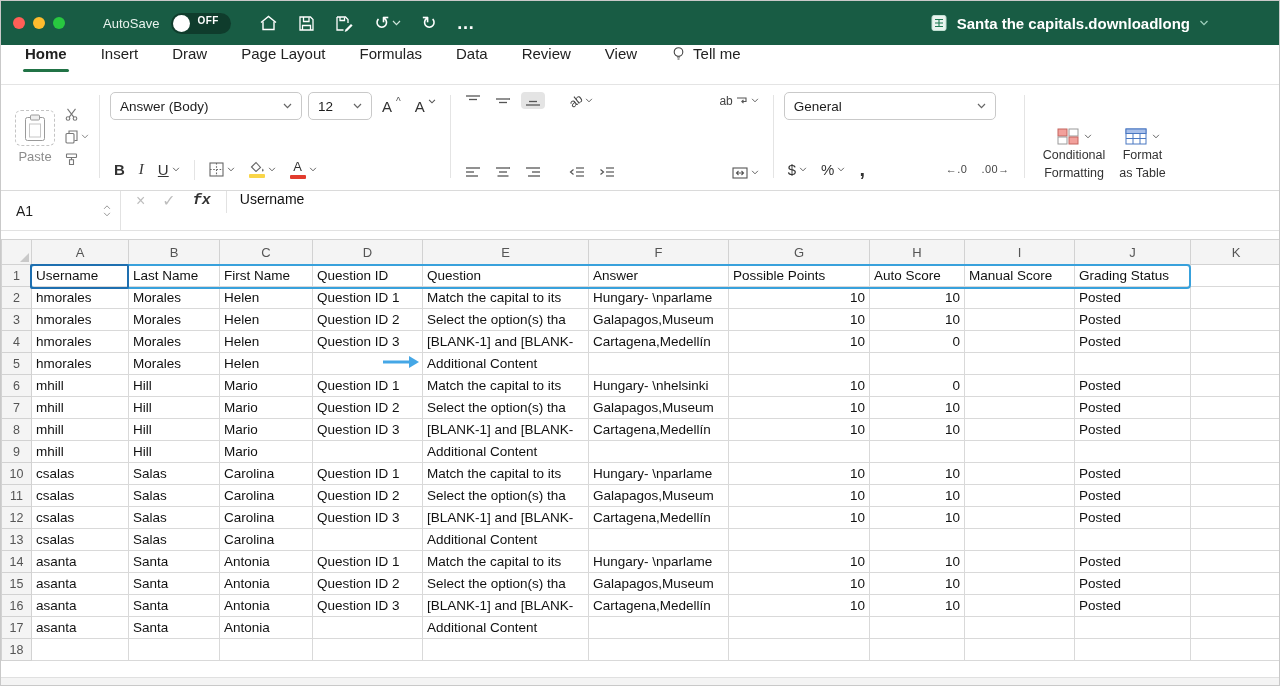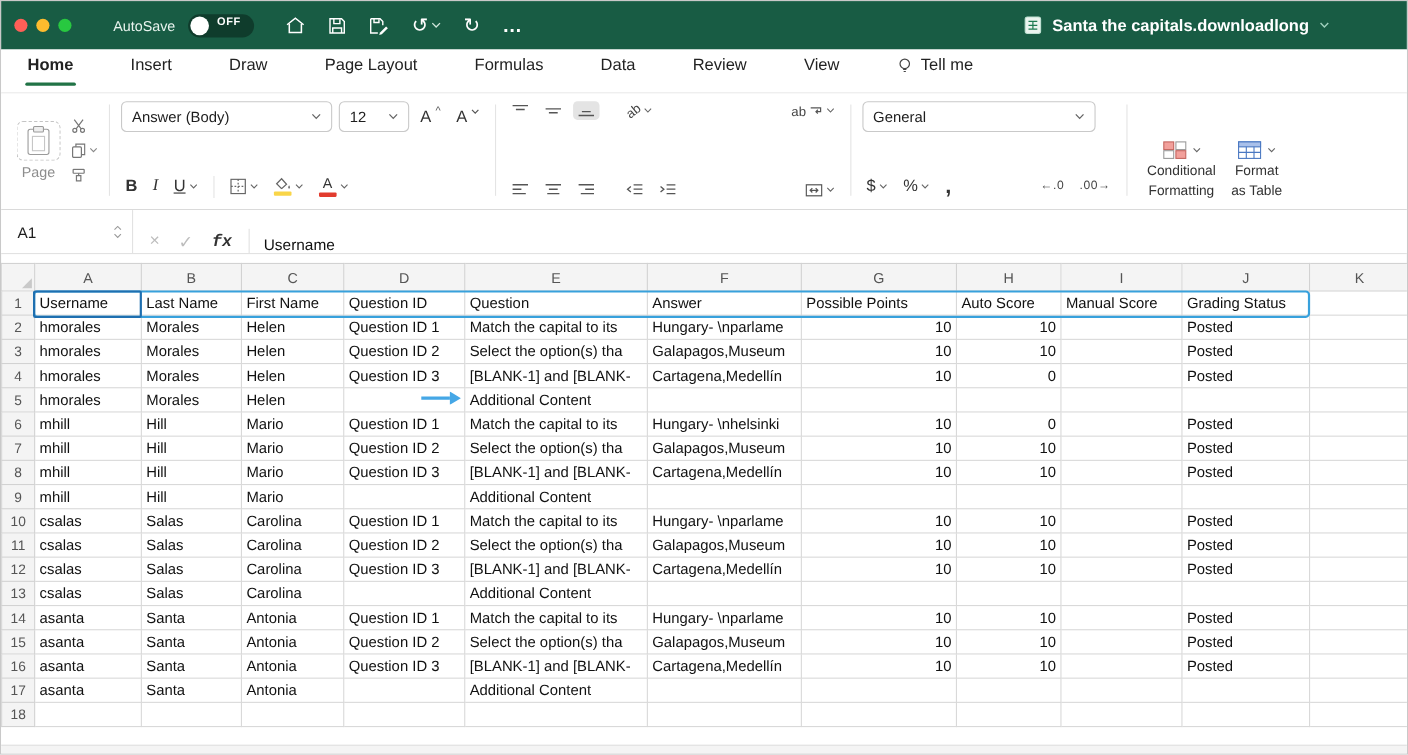--- a/index.html
+++ b/index.html
@@ -16,21 +16,21 @@
   .autosave{display:flex;align-items:center;gap:12px;margin-left:38px;font-size:13px;color:#e8f3ee;}
   .toggle{width:60px;height:21px;border-radius:11px;background:rgba(0,0,0,.35);display:flex;align-items:flex-start;padding:2px 7px 2px 2px;gap:7px;}
   .knob{width:17px;height:17px;border-radius:50%;background:#fff;}
   .togglelabel{font-size:10px;font-weight:700;letter-spacing:.5px;color:#fff;}
   .tb-icons{display:flex;align-items:center;gap:20px;margin-left:28px;}
   .tb-btn{display:flex;align-items:center;gap:3px;color:#fff;font-size:18px;line-height:1;}
   .doc-title{margin-left:auto;margin-right:70px;display:flex;align-items:center;gap:9px;font-size:15px;font-weight:700;color:#fff;}
   .chv{display:inline-block;}
 
   
-  .tabbar{position:absolute;top:44px;left:0;right:0;height:40px;background:#fff;display:flex;align-items:center;gap:52px;padding-left:24px;border-bottom:1px solid #e4e4e4;}
+  .tabbar{position:absolute;top:44px;left:0;right:0;height:40px;background:#fff;display:flex;align-items:flex-start;gap:34px;padding-left:24px;border-bottom:1px solid #e4e4e4;}
   .tab{font-size:15px;color:#222;padding-bottom:10px;position:relative;white-space:nowrap;}
   .tab.active{font-weight:700;}
   .tab.active:after{content:"";position:absolute;left:-2px;right:-2px;bottom:0;height:3px;background:var(--accent-green,#217346);border-radius:2px;}
   .tellme{display:flex;align-items:center;gap:7px;}
 
   
   .ribbon{position:absolute;top:84px;left:0;right:0;height:106px;background:#fff;border-bottom:1px solid #dadada;display:flex;align-items:stretch;padding:7px 8px 9px 14px;}
   .vsep{width:1px;background:#e4e4e4;margin:3px 10px;}
   .rgroup{display:flex;flex-direction:column;justify-content:space-between;}
   .rrow{display:flex;align-items:center;gap:6px;}
@@ -58,21 +58,21 @@
   .numgroup{width:230px;}
   .ab{font-size:12px;color:#444;}
   .ab-rot{display:inline-block;transform:rotate(-38deg);}
   .decbtn{font-size:11px;color:#444;letter-spacing:.5px;}
 
   .styles{flex-direction:row;align-items:flex-end;gap:14px;padding-left:8px;}
   .bigbtn{display:flex;flex-direction:column;align-items:center;gap:3px;font-size:12.5px;color:#333;line-height:1.2;text-align:center;}
   .iconrow{display:flex;align-items:center;gap:5px;}
 
   
-  .fbar{position:absolute;top:190px;left:0;right:0;height:40px;background:#fff;border-bottom:1px solid #e2e2e2;display:flex;align-items:flex-end;}
+  .fbar{position:absolute;top:190px;left:0;right:0;height:40px;background:#fff;border-bottom:1px solid #e2e2e2;display:flex;align-items:flex-start;}
   .namebox{width:120px;height:100%;border-right:1px solid #e2e2e2;display:flex;align-items:center;justify-content:space-between;padding:0 9px 0 15px;font-size:14px;color:#1d1d1d;}
   .steppers{display:flex;flex-direction:column;gap:2px;}
   .fb-icons{display:flex;align-items:center;gap:17px;padding:0 15px;font-size:16px;color:#bdbdbd;}
   .fx{font-family:Liberation Mono, monospace;font-style:italic;font-weight:700;color:#333;font-size:15px;}
   .fb-sep{width:1px;height:22px;background:#e2e2e2;}
   .fb-value{padding-left:13px;font-size:14px;color:#101010;}
 
   
   .grid{position:absolute;top:238px;left:0;width:1280px;height:440px;background:#fff;}
   table{border-collapse:collapse;table-layout:fixed;width:1280px;}
@@ -173,21 +173,21 @@
 
   <div class="rgroup clip">
     <div class="paste">
       <span class="pbox">
         <svg width="24" height="28" viewBox="0 0 24 28" fill="none">
             <rect x="2.5" y="3.5" width="19" height="23" rx="2" stroke="#9a9a9a" fill="#fff"></rect>
             <rect x="7.5" y="1" width="9" height="5" rx="1" stroke="#9a9a9a" fill="#eee"></rect>
             <rect x="6.5" y="10" width="11" height="13" stroke="#c6c6c6" fill="#fff"></rect>
           </svg>
       </span>
-      <span>Page</span>
+      <span>Paste</span>
     </div>
     <div class="clipcol">
       <span class="mini">
         <svg width="13" height="13" viewBox="0 0 13 13" fill="none" stroke="#777" stroke-width="1.1">
             <circle cx="3" cy="10.5" r="1.8"></circle>
             <circle cx="10" cy="10.5" r="1.8"></circle>
             <path d="M4.2 9.2 L10.5 0.8 M8.8 9.2 L2.5 0.8"></path>
           </svg>
       </span>
       <span class="mini">

